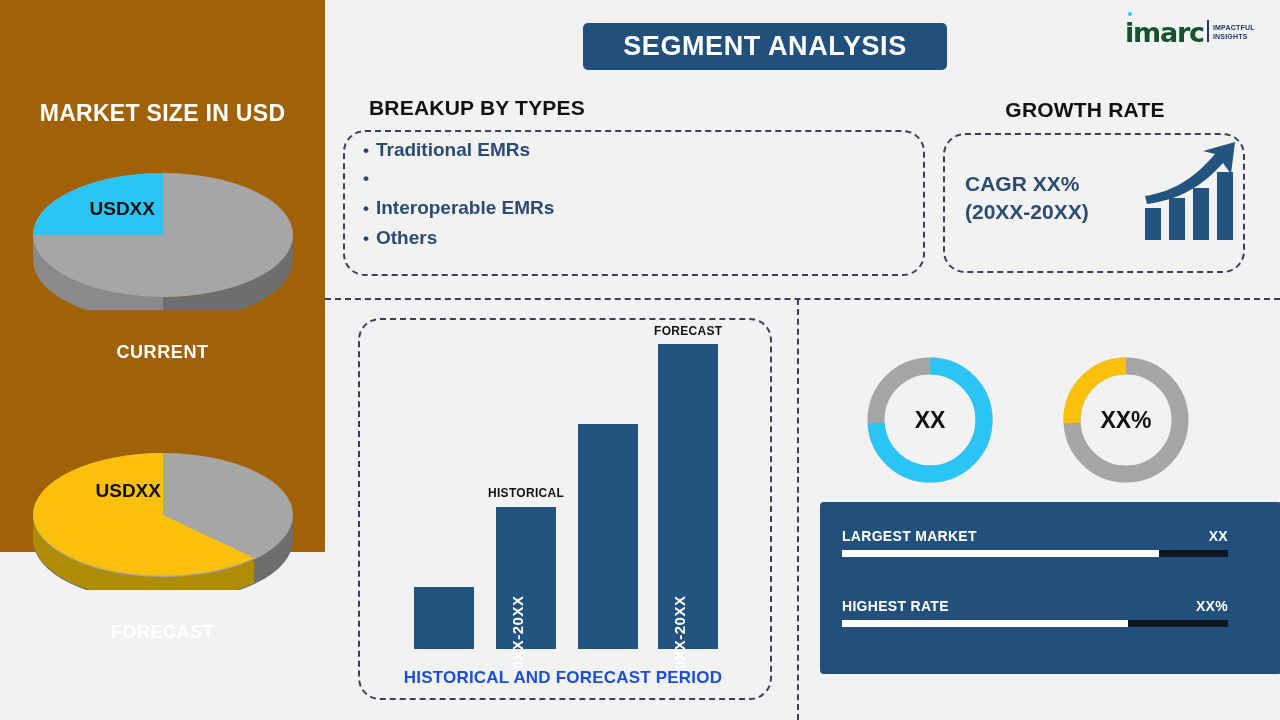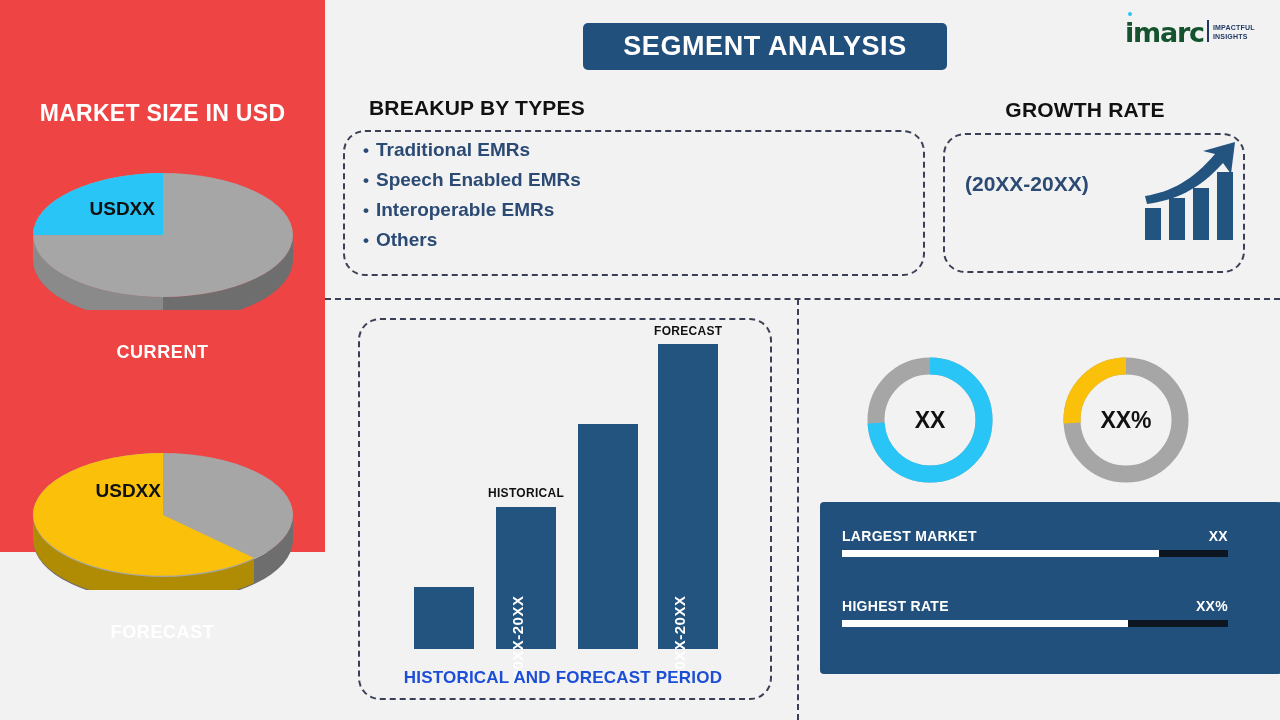--- a/index.html
+++ b/index.html
@@ -6,21 +6,21 @@
   body{
     width:1280px;height:720px;overflow:hidden;
     font-family:"Liberation Sans",sans-serif;
     background:#f2f2f2;
   }
   #page{position:relative;width:1280px;height:720px;background:#f2f2f2;}
 
   
   .left-panel{
     position:absolute;left:0;top:0;width:325px;height:552px;
-    background:#ef4444;
+    background:#a16207;
   }
   .left-title{
     position:absolute;top:100px;left:0;width:325px;text-align:center;
     color:#ffffff;font-size:23px;font-weight:bold;letter-spacing:.3px;
   }
   .pie-wrap{position:absolute;left:0;width:325px;}
   .pie-wrap.current{top:160px;}
   .pie-wrap.forecast{top:440px;}
   .pie-stage{position:relative;width:270px;height:150px;margin:0 auto;}
   .pie-label{
@@ -211,35 +211,35 @@
 
     <div class="sec-h types">BREAKUP BY TYPES</div>
     <div class="dbox types"></div>
     <div class="type-list">
       <div class="type-item">
         <span class="type-bullet">•</span>
         <span>Traditional EMRs</span>
       </div>
       <div class="type-item">
         <span class="type-bullet">•</span>
-        <span>Speech Enabled EMRs</span>
       </div>
       <div class="type-item">
         <span class="type-bullet">•</span>
         <span>Interoperable EMRs</span>
       </div>
       <div class="type-item">
         <span class="type-bullet">•</span>
         <span>Others</span>
       </div>
     </div>
 
     <div class="sec-h growth">GROWTH RATE</div>
     <div class="dbox growth"></div>
     <div class="cagr-text">
+      <div>CAGR XX%</div>
       <div>(20XX-20XX)</div>
     </div>
     <div class="cagr-graphic">
       <svg width="100" height="110" viewBox="0 0 100 110">
         <rect x="2" y="68" width="16" height="32" fill="#23547f"></rect>
         <rect x="26" y="58" width="16" height="42" fill="#23547f"></rect>
         <rect x="50" y="48" width="16" height="52" fill="#23547f"></rect>
         <rect x="74" y="32" width="16" height="68" fill="#23547f"></rect>
         <path d="M2,56 C28,52 50,40 72,14 L60,11 L92,2 L88,34 L80,23 C56,50 32,60 4,64 Z" fill="#23547f"></path>
       </svg>

